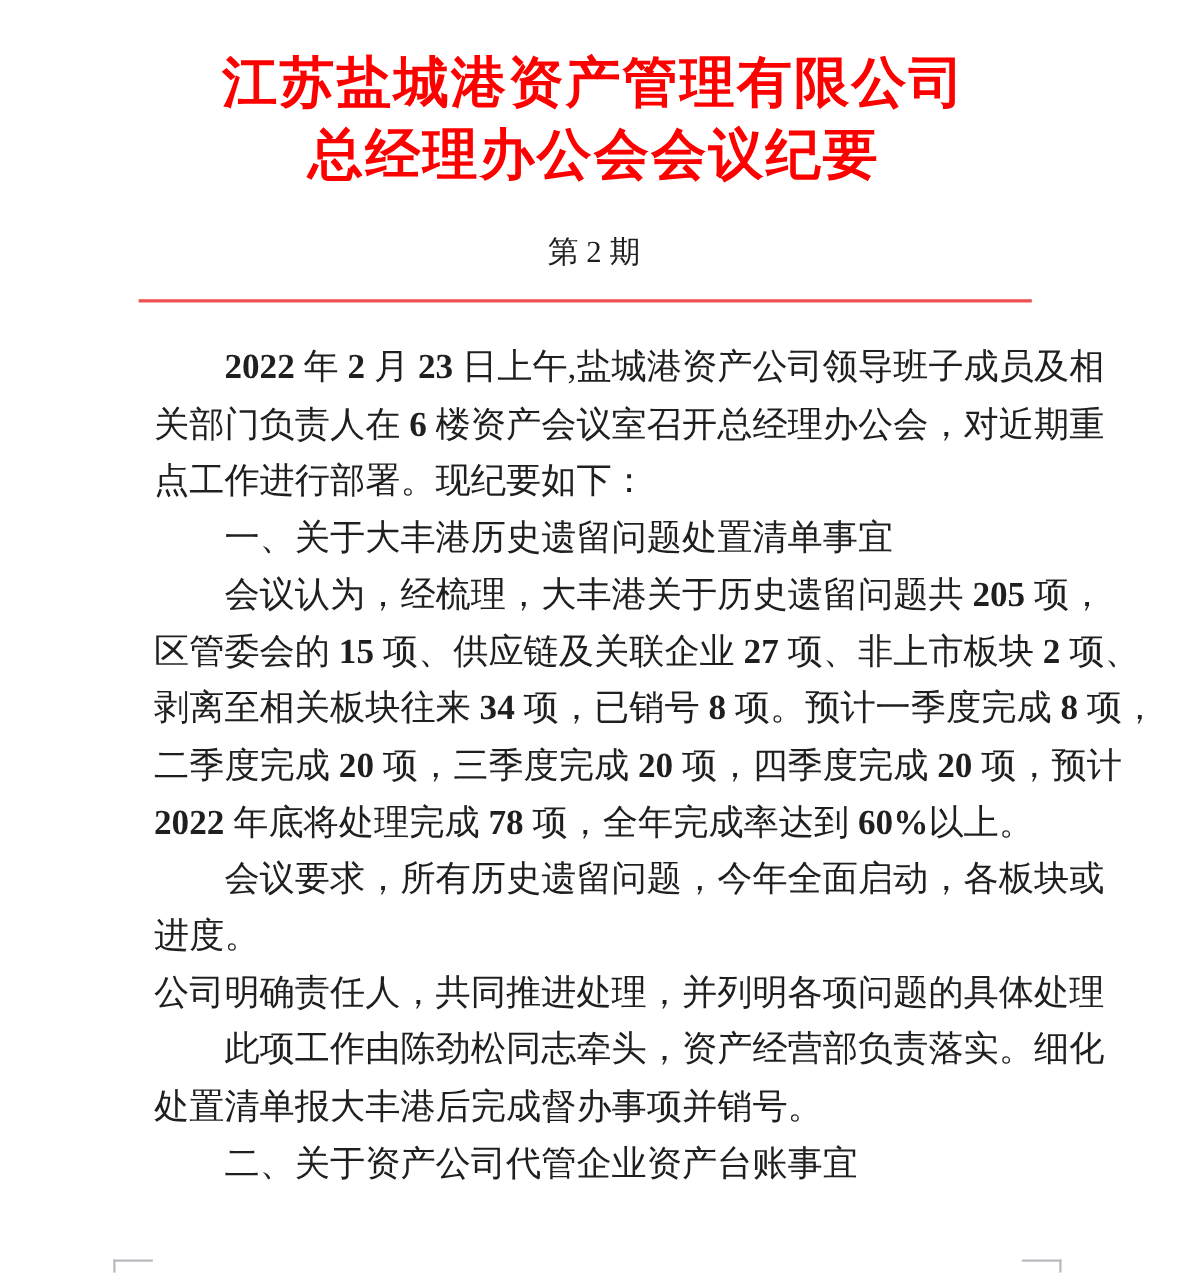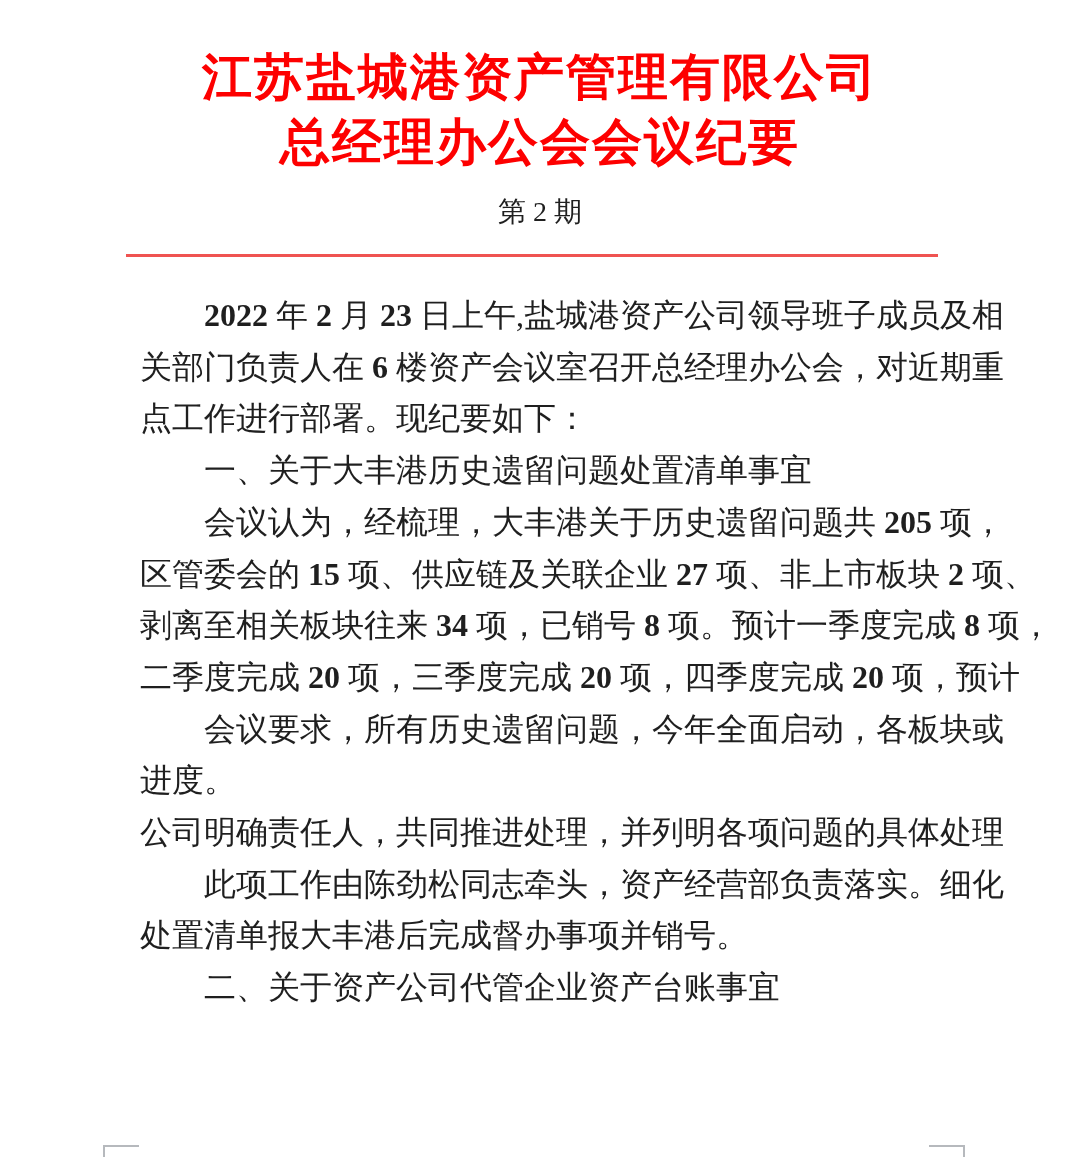--- a/index.html
+++ b/index.html
@@ -6,32 +6,32 @@
   .page {
     position: relative;
     width: 1080px;
     height: 1157px;
     background: #ffffff;
     overflow: hidden;
     font-family: "Liberation Serif", "DejaVu Serif", serif;
     color: #1f1f1f;
   }
   .title {
-    margin: 0;
-    padding-top: 45px;
+    margin: 11px;
+    padding-top: 32px;
     text-align: center;
     font-size: 50px;
     line-height: 65px;
     font-weight: bold;
     letter-spacing: 2px;
     color: #fd0000;
   }
   .title .title-line { display: block; }
   .issue {
-    margin-top: 20px;
+    margin-top: 40px;
     text-align: center;
     font-size: 28px;
     line-height: 34px;
     color: #1f1f1f;
   }
   .red-rule {
     border: none;
     margin: 25px 0 0 126px;
     width: 812px;
     height: 3px;
@@ -87,20 +87,21 @@
 
   <div class="doc-body" id="doc-body">
       <div class="line first"><span class="num">2022</span> 年 <span class="num">2</span> 月 <span class="num">23</span> 日上午,盐城港资产公司领导班子成员及相</div>
       <div class="line">关部门负责人在 <span class="num">6</span> 楼资产会议室召开总经理办公会，对近期重</div>
       <div class="line last">点工作进行部署。现纪要如下：</div>
       <div class="line first last heading">一、关于大丰港历史遗留问题处置清单事宜</div>
       <div class="line first">会议认为，经梳理，大丰港关于历史遗留问题共 <span class="num">205</span> 项，</div>
       <div class="line">区管委会的 <span class="num">15</span> 项、供应链及关联企业 <span class="num">27</span> 项、非上市板块 <span class="num">2</span> 项、</div>
       <div class="line">剥离至相关板块往来 <span class="num">34</span> 项，已销号 <span class="num">8</span> 项。预计一季度完成 <span class="num">8</span> 项，</div>
       <div class="line">二季度完成 <span class="num">20</span> 项，三季度完成 <span class="num">20</span> 项，四季度完成 <span class="num">20</span> 项，预计</div>
+      <div class="line last"><span class="num">2022</span> 年底将处理完成 <span class="num">78</span> 项，全年完成率达到 <span class="num">60%</span>以上。</div>
       <div class="line first">会议要求，所有历史遗留问题，今年全面启动，各板块或</div>
       <div class="line last">进度。</div>
       <div class="line">公司明确责任人，共同推进处理，并列明各项问题的具体处理</div>
       <div class="line first">此项工作由陈劲松同志牵头，资产经营部负责落实。细化</div>
       <div class="line last">处置清单报大丰港后完成督办事项并销号。</div>
       <div class="line first last heading">二、关于资产公司代管企业资产台账事宜</div>
     </div>
 
   <div class="corner corner-left"></div>
   <div class="corner corner-right"></div>

